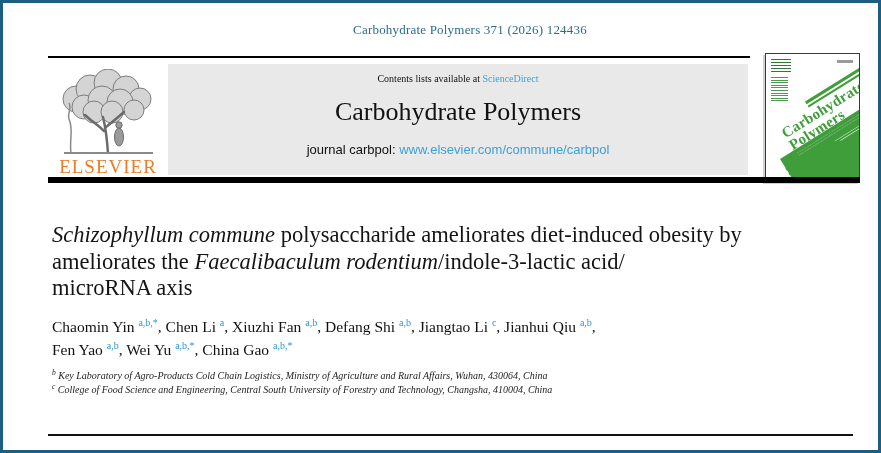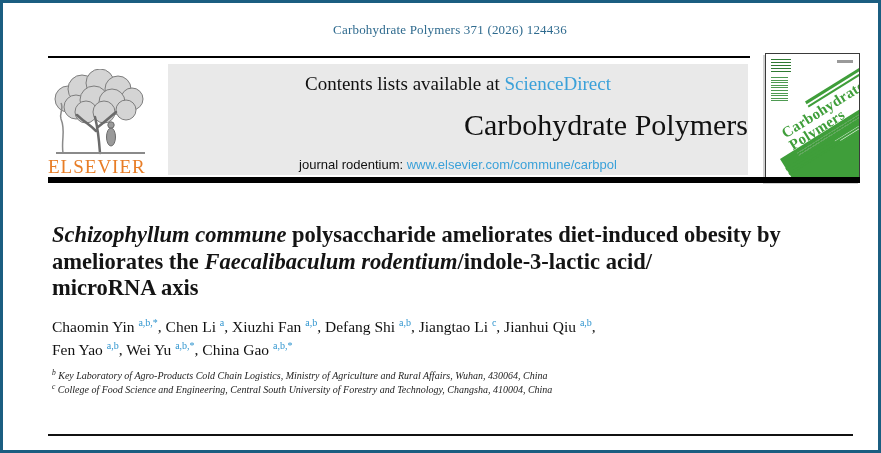--- a/index.html
+++ b/index.html
@@ -1,40 +1,40 @@
 <!DOCTYPE html>
 <html><head>
 <meta charset="utf-8">
 <style>
   html,body{margin:0;padding:0;background:#ffffff;}
   .canvas{position:relative;width:881px;height:453px;box-sizing:border-box;background:#fff;
           border:3px solid #1b5e81;overflow:hidden;font-family:"Liberation Serif",serif;color:#111;}
 
   
-  .citation{position:absolute;left:42px;top:19px;width:810px;text-align:center;
+  .citation{position:absolute;left:62px;top:19px;width:810px;text-align:center;
             font-size:13px;letter-spacing:.2px;color:#2e6a8e;}
 
   
   .rule-top{position:absolute;left:45px;top:53px;width:702px;height:2px;background:#000;}
   .rule-thick{position:absolute;left:45px;top:174px;width:812px;height:6px;background:#000;}
   .rule-bottom{position:absolute;left:45px;top:431px;width:805px;height:1.5px;background:#111;}
 
   
   .logo{position:absolute;left:45px;top:56px;width:120px;height:118px;
-        display:flex;flex-direction:column;align-items:flex-start;justify-content:flex-end;}
+        display:flex;flex-direction:column;align-items:center;justify-content:flex-end;}
   .logo svg{display:block;margin-bottom:2px;}
   .elsevier-word{font-family:"Liberation Serif",serif;font-size:19px;line-height:20px;
                  color:#e87d26;letter-spacing:1px;}
 
   
   .masthead{position:absolute;left:165px;top:61px;width:580px;height:111px;background:#e9e9e9;
             text-align:center;}
-  .contents-line{margin-top:9px;font-size:19px;color:#111;}
+  .contents-line{margin-top:9px;font-size:10px;color:#111;}
   .link{color:#3ba1d9;cursor:pointer;text-decoration:none;}
-  .journal-title{margin-top:13px;font-size:30px;color:#111;text-align:right;}
+  .journal-title{margin-top:13px;font-size:26px;color:#111;}
   .homepage-line{margin-top:15px;font-family:"Liberation Sans",sans-serif;font-size:13px;color:#111;}
 
   
   .cover{position:absolute;left:762px;top:50px;width:93px;height:127px;background:#fff;
          border:1px solid #3a3a3a;box-shadow:-2px 2px 0 rgba(0,0,0,.18);overflow:hidden;}
   .cover-editors{position:absolute;left:5px;top:5px;width:20px;height:14px;
       background:repeating-linear-gradient(to bottom,#2f7a33 0,#2f7a33 1.3px,transparent 1.3px,transparent 3px);}
   .cover-editors2{position:absolute;left:5px;top:23px;width:17px;height:26px;
       background:repeating-linear-gradient(to bottom,#4e9a52 0,#4e9a52 1px,transparent 1px,transparent 2.6px);}
   .cover-issn{position:absolute;right:6px;top:6px;width:16px;height:2.5px;background:#9a9a9a;}
@@ -47,21 +47,21 @@
   .cd-sub{margin-left:12px;margin-top:2px;width:92px;height:4px;
       background:repeating-linear-gradient(to bottom,#63a85f 0,#63a85f 1.2px,transparent 1.2px,transparent 2.6px);}
   .cd-s-bot{width:120px;margin-left:-6px;margin-top:3px;margin-bottom:2px;}
   .cover-block{position:absolute;left:14px;top:105px;width:170px;height:120px;background:#3f9e3a;
                transform:rotate(-32deg);transform-origin:0 0;}
   .cb-bar1{position:absolute;left:56px;top:12px;width:34px;height:1.5px;background:#eaf5ea;}
   .cb-bar2{position:absolute;left:61px;top:16px;width:24px;height:1.5px;background:#eaf5ea;}
 
   
   .title{position:absolute;left:49px;top:219px;width:790px;font-size:22.5px;line-height:26.5px;
-         color:#141414;font-weight:bold;}
+         color:#141414;}
   .it{font-style:italic;}
   .authors{position:absolute;left:49px;top:312px;width:780px;font-size:15.5px;line-height:23px;color:#111;}
   .authors sup{color:#3095cf;font-size:10px;line-height:0;}
   .affils{position:absolute;left:49px;top:366px;width:795px;font-style:italic;font-size:10px;
           line-height:14px;color:#222;}
   .affils sup{font-size:7.5px;line-height:0;}
 </style>
 </head>
 <body>
 
@@ -97,21 +97,21 @@
       </g>
       <ellipse cx="63" cy="68" rx="4.5" ry="9" fill="#9a9a9a" stroke="#6b6b6b"></ellipse>
       <circle cx="63" cy="56" r="3.2" fill="#9a9a9a" stroke="#6b6b6b"></circle>
     </svg>
     <div class="elsevier-word">ELSEVIER</div>
   </div>
 
   <div class="masthead">
     <div class="contents-line"><span>Contents lists available at </span><span class="link">ScienceDirect</span></div>
     <div class="journal-title">Carbohydrate Polymers</div>
-    <div class="homepage-line"><span>journal rodentium: </span><span class="link">www.elsevier.com/commune/carbpol</span></div>
+    <div class="homepage-line"><span>journal carbpol: </span><span class="link">www.elsevier.com/commune/carbpol</span></div>
   </div>
 
   <div class="cover">
     <div class="cover-editors"></div>
     <div class="cover-editors2"></div>
     <div class="cover-issn"></div>
     <div class="cover-block">
       <div class="cb-bar1"></div>
       <div class="cb-bar2"></div>
     </div>

